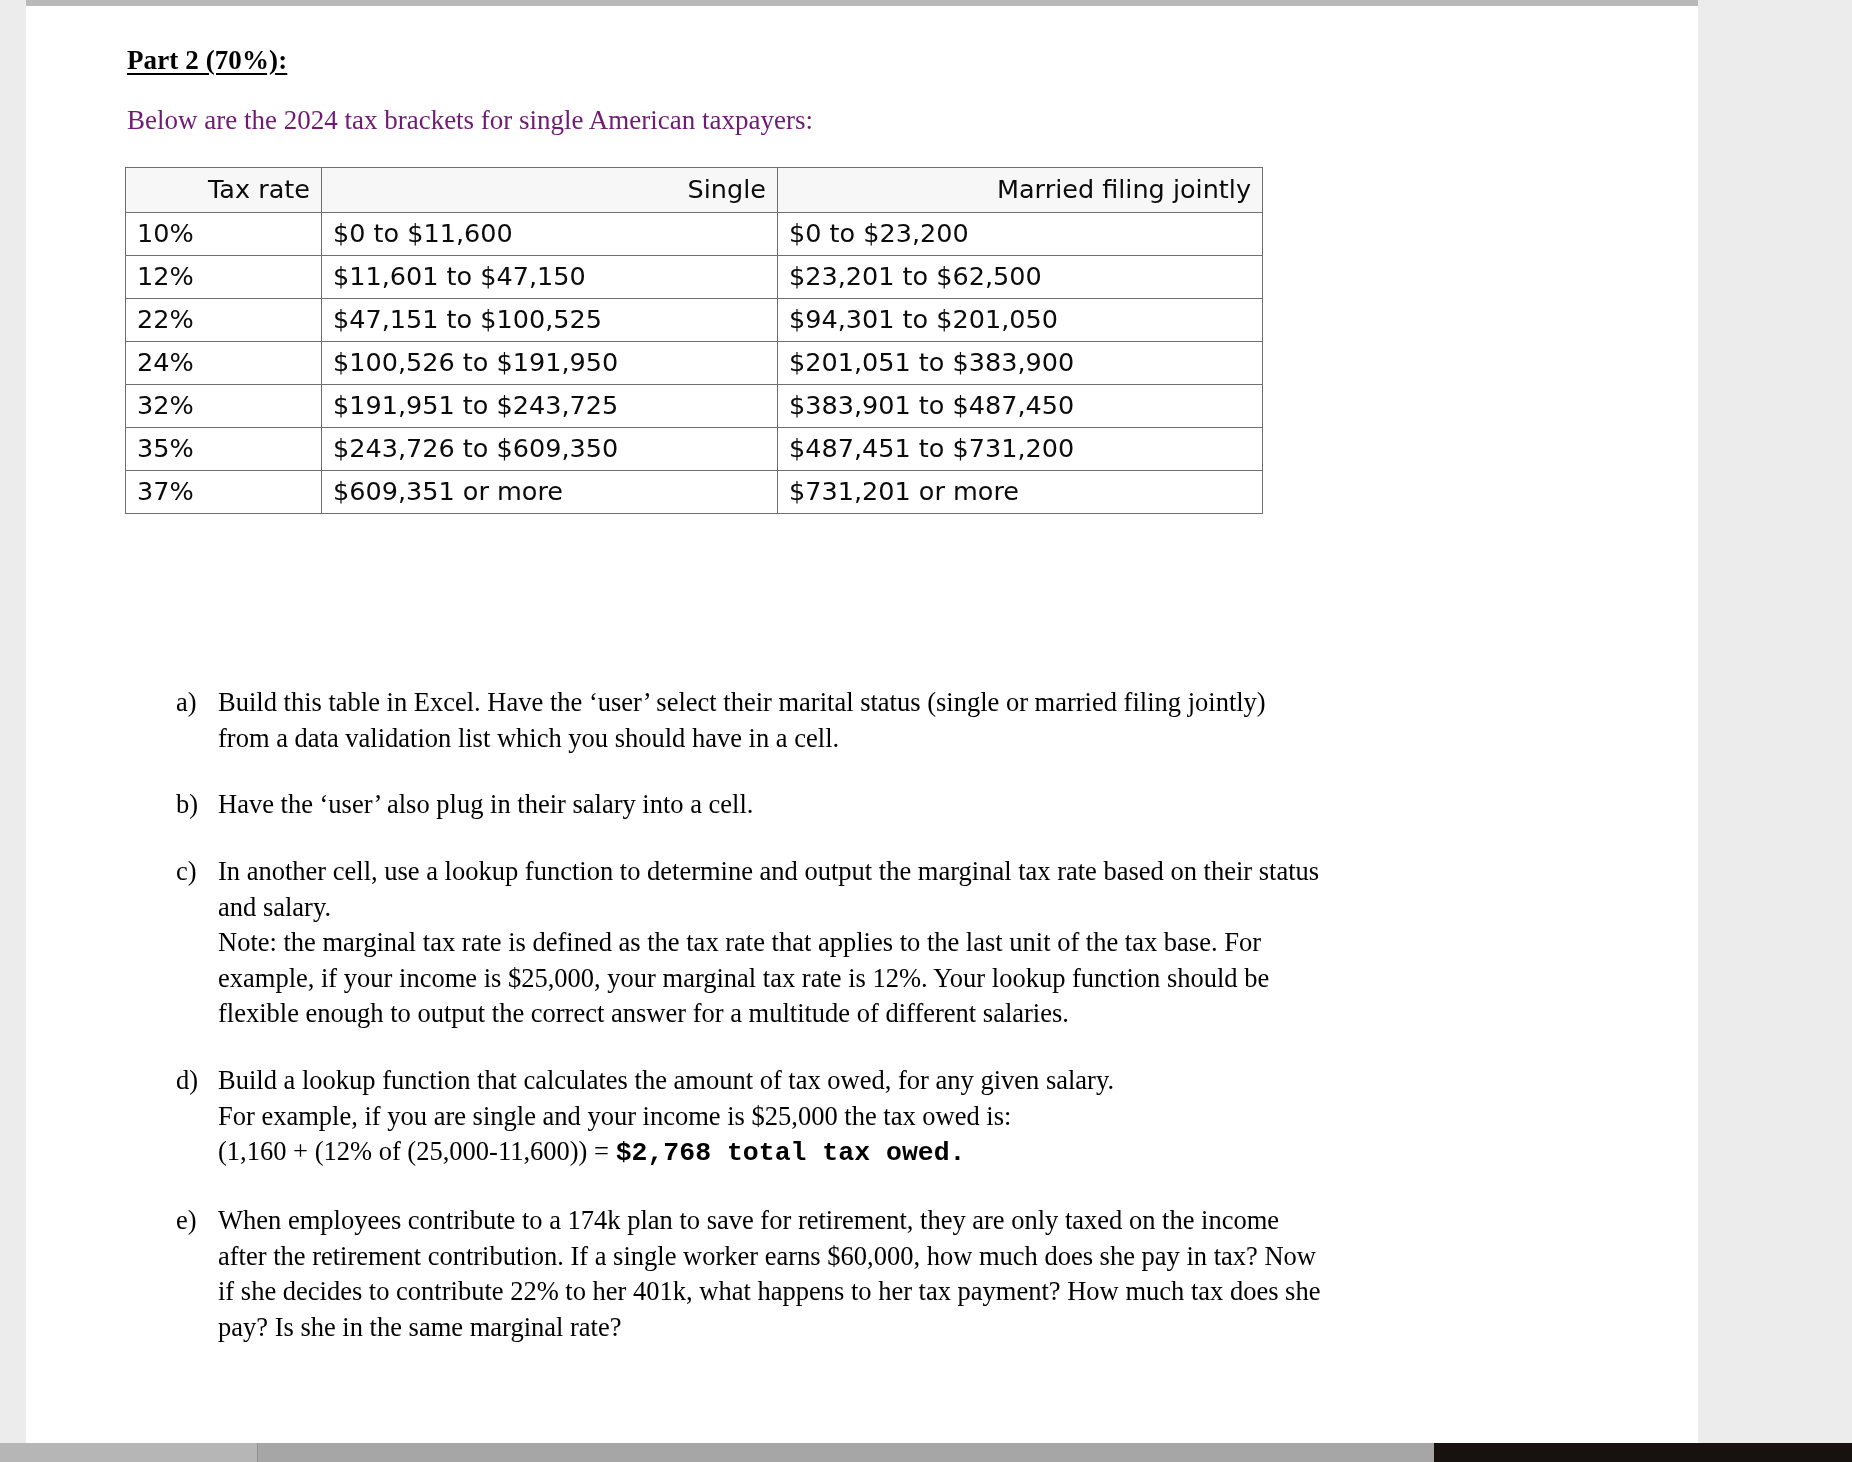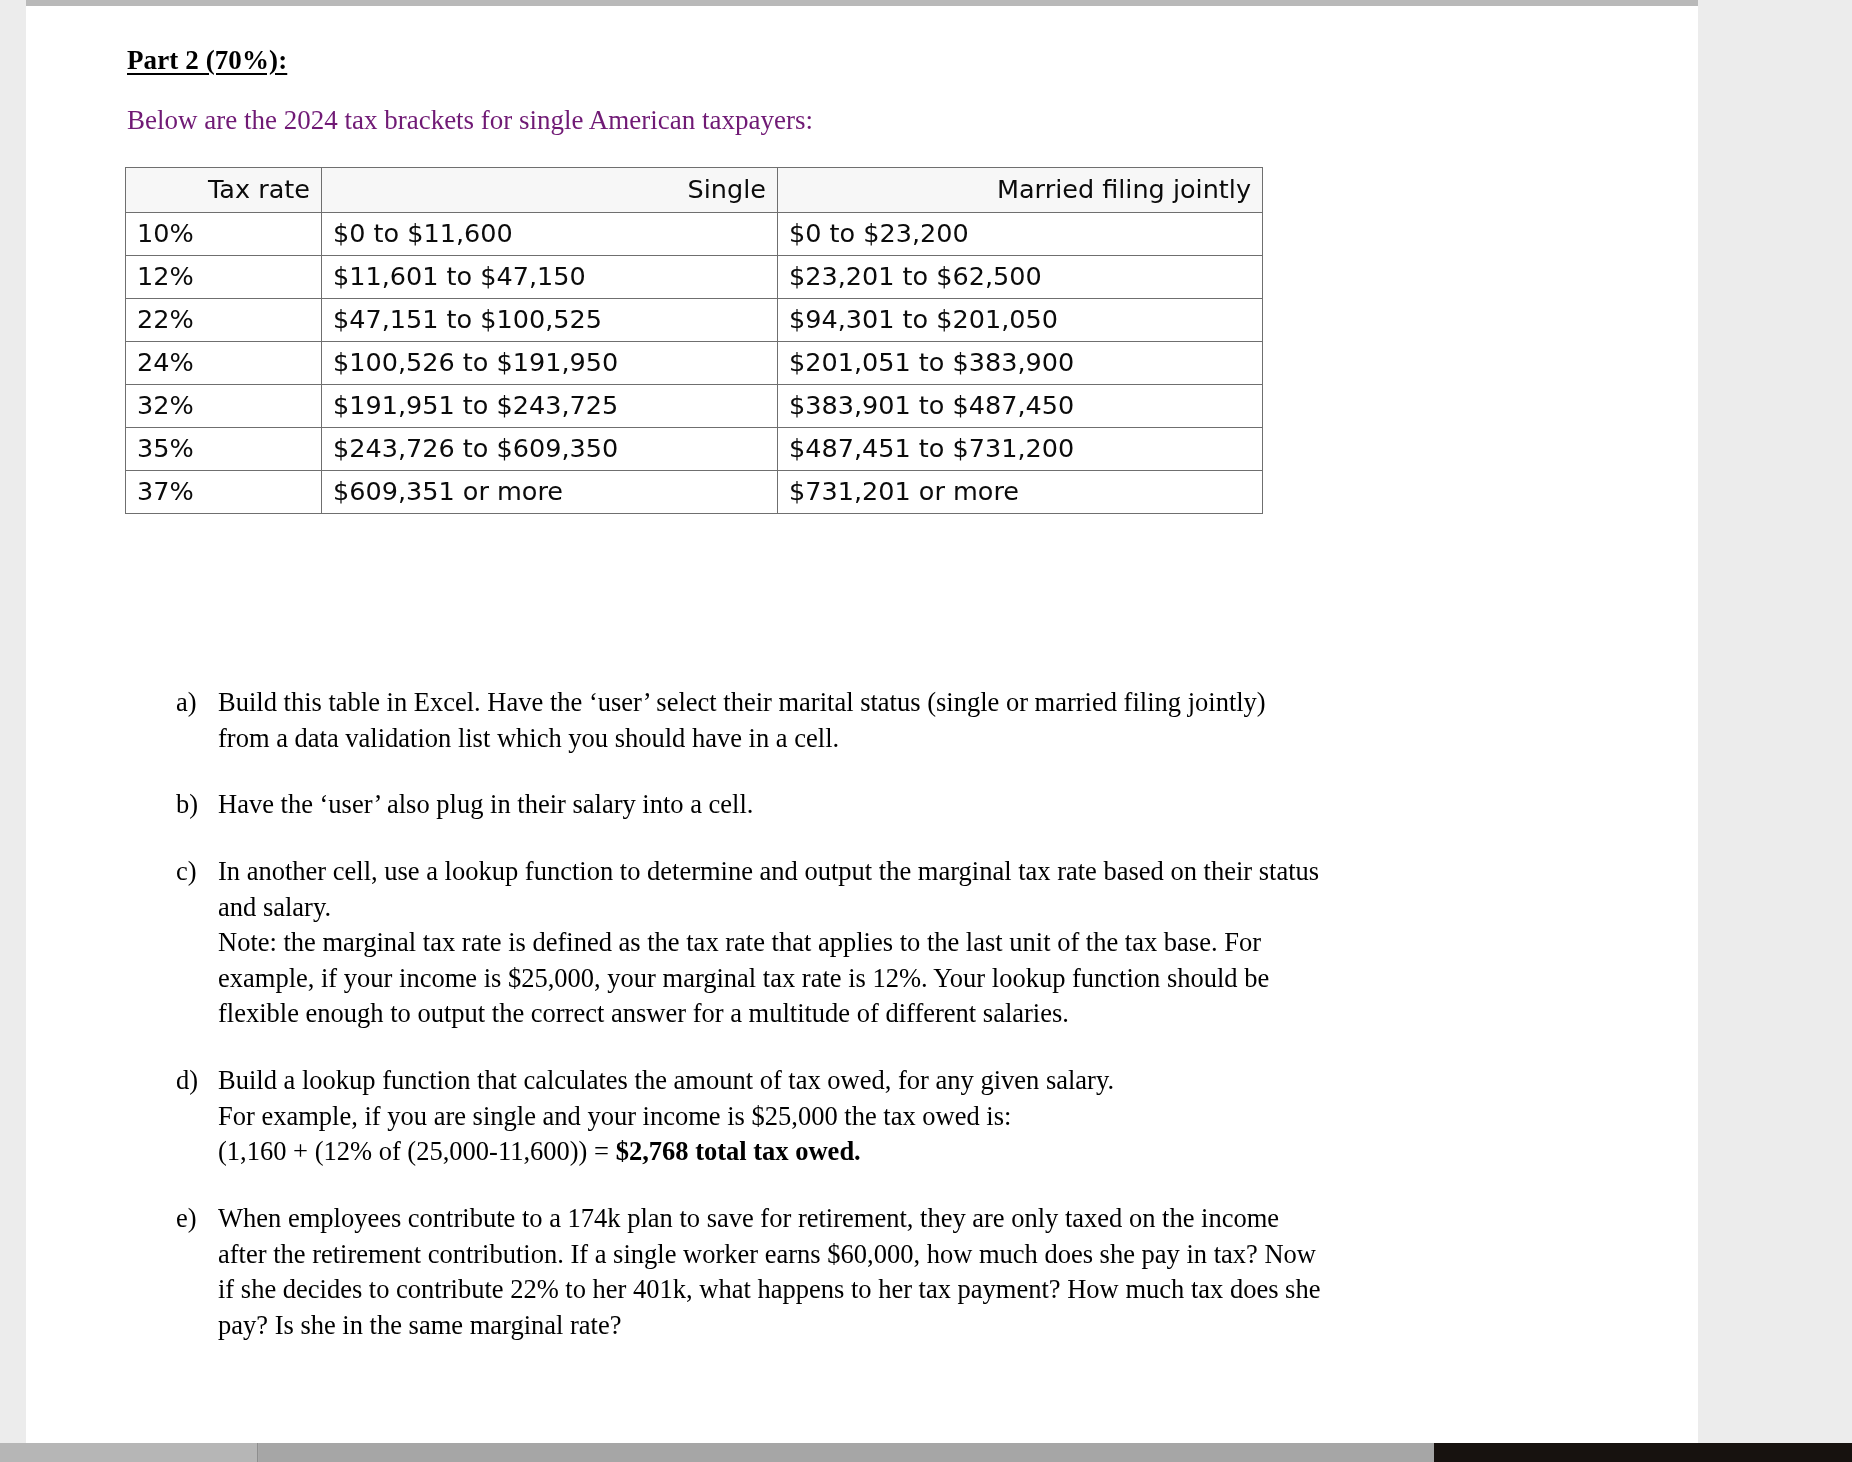--- a/index.html
+++ b/index.html
@@ -184,20 +184,21 @@
     line-height: 1.345;
   }
   .task-item p {
     margin: 0;
   }
   .task-item p.tight {
     margin: 0;
   }
   .bold-inline {
     font-weight: bold;
+    font-family: Liberation Mono, monospace;
   }
 
   
   .ln { display: block; white-space: nowrap; }
 </style>
 </head>
 <body>
 
 <div class="viewer-surface">
 

